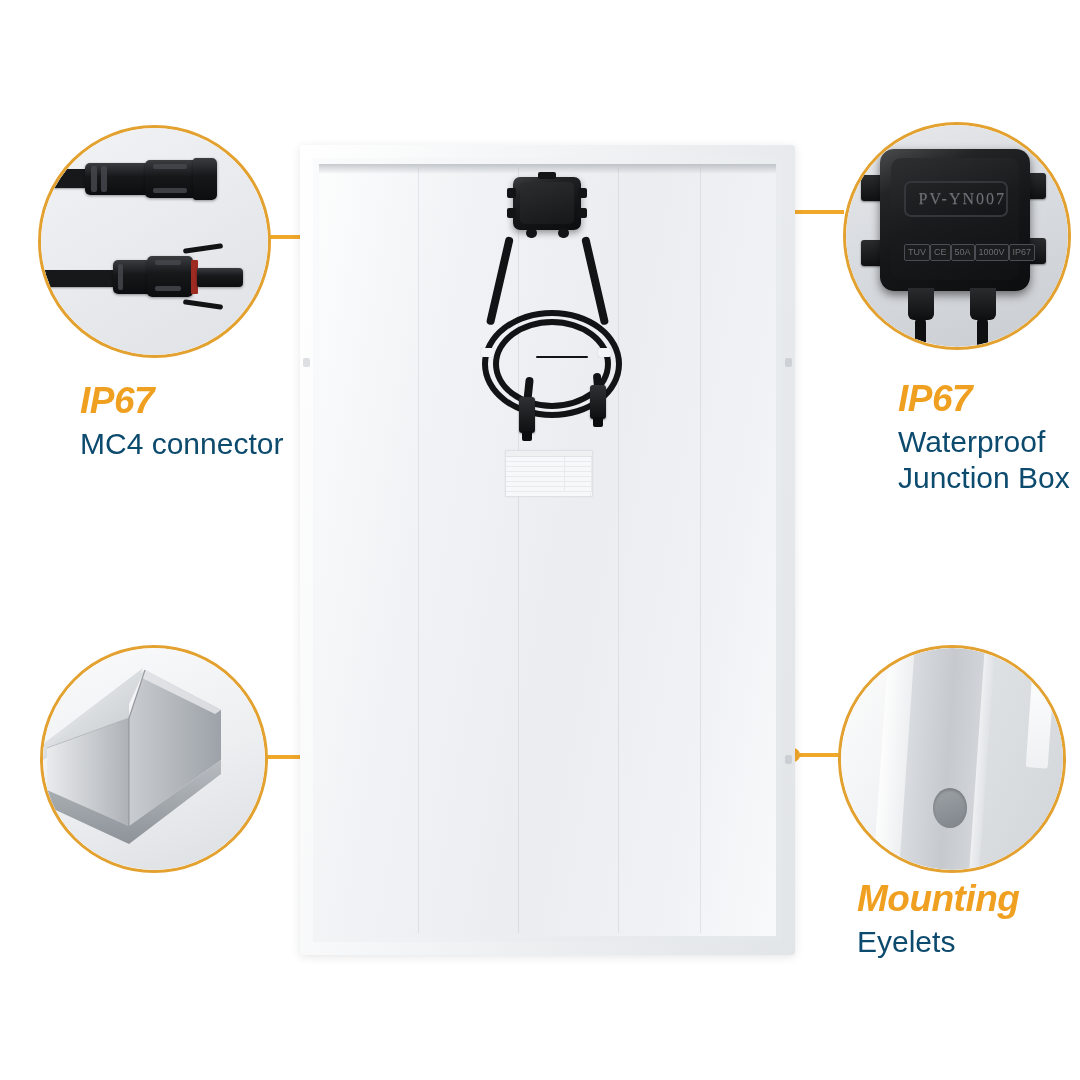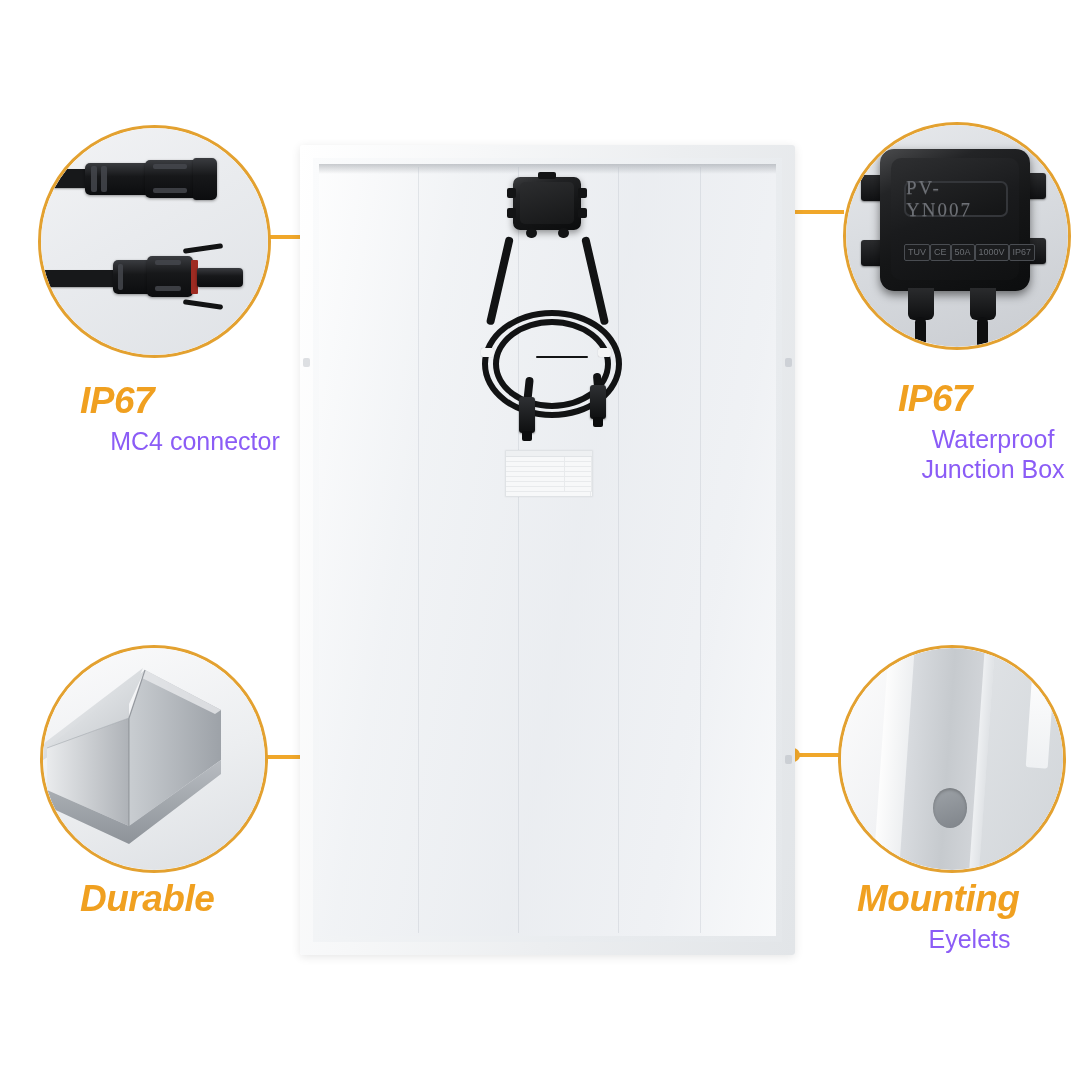--- a/index.html
+++ b/index.html
@@ -13,36 +13,36 @@
   .dot{position:absolute;width:14px;height:14px;border-radius:50%;background:#F0A72A;}
 
   
   .callout{position:absolute;}
   .circle{position:absolute;border-radius:50%;border:3px solid #E3A130;overflow:hidden;background:#ffffff;}
   .circle .inner{position:absolute;inset:0;border-radius:50%;overflow:hidden;}
 
   
   .cap{position:absolute;}
   .cap .big{font-size:37px;font-weight:bold;font-style:italic;color:#F0A020;line-height:1.05;letter-spacing:-0.5px;}
-  .cap .sub{font-size:25px;color:#8b5cf6;line-height:1.22;margin-top:5px;text-align:center;}
+  .cap .sub{font-size:30px;color:#0c4a6e;line-height:1.22;margin-top:5px;}
   .cap.right{text-align:left;}
 
   
   .mc4bg{position:absolute;inset:0;background:linear-gradient(150deg,#f2f3f5 0%,#e9ebee 45%,#dfe2e6 100%);}
   .wire{position:absolute;background:#17181a;border-radius:4px;box-shadow:0 1px 2px rgba(0,0,0,.35);}
   .barrel{position:absolute;background:linear-gradient(180deg,#3a3c40 0%,#17181a 42%,#0c0d0f 100%);border-radius:5px;box-shadow:0 1px 3px rgba(0,0,0,.4);}
   .ridge{position:absolute;background:#44474c;border-radius:2px;opacity:.85;}
   .redband{position:absolute;background:#9e2b22;border-radius:1px;}
 
   
   .jbbg{position:absolute;inset:0;background:linear-gradient(160deg,#e7e9ec 0%,#dadde1 40%,#c9ccd1 100%);}
   .jbody{position:absolute;background:linear-gradient(155deg,#4a4b4d 0%,#232426 22%,#151617 55%,#0c0d0e 100%);border-radius:14px;box-shadow:0 4px 10px rgba(0,0,0,.5);}
   .jlid{position:absolute;background:linear-gradient(160deg,#2e2f31 0%,#1a1b1d 45%,#101112 100%);border-radius:10px;}
   .jplate{position:absolute;border:2px solid #34363a;border-radius:7px;background:linear-gradient(160deg,#232426,#141516);
-          color:#6d7076;font-size:19px;letter-spacing:2px;font-family:"Liberation Serif",serif;
+          color:#6d7076;font-size:16px;letter-spacing:2px;font-family:"Liberation Serif",serif;
           display:flex;align-items:center;justify-content:flex-end;text-shadow:0 1px 0 rgba(255,255,255,.12);}
   .jclip{position:absolute;background:linear-gradient(180deg,#2b2c2e,#101113);border-radius:3px;box-shadow:0 1px 2px rgba(0,0,0,.45);}
   .jcert{position:absolute;display:flex;align-items:center;}
   .jcert span{display:block;border:1.5px solid #4a4d52;border-radius:2px;background:#1b1c1e;color:#6a6d72;
               font-size:9px;line-height:1;padding:3px 3px;font-family:"Liberation Sans",sans-serif;}
   .jgland{position:absolute;background:linear-gradient(180deg,#2a2b2d,#0e0f10);border-radius:0 0 6px 6px;}
 
   
   .albg{position:absolute;inset:0;background:linear-gradient(160deg,#fbfbfc 0%,#eceef0 55%,#dcdfe3 100%);}
 
@@ -287,21 +287,20 @@
           <polygon points="4,100 86,70 86,178 4,142" fill="url(#alLeft)"></polygon>
           <polygon points="4,142 86,178 178,112 178,126 86,196 4,158" fill="url(#alInner)"></polygon>
           <polygon points="102,22 178,62 172,66 99,30" fill="#e8eaec" opacity="0.8"></polygon>
           <line x1="102" y1="22" x2="86" y2="70" stroke="#7d8288" stroke-width="1.2" opacity="0.75"></line>
           <line x1="86" y1="70" x2="86" y2="178" stroke="#7d8288" stroke-width="1.2" opacity="0.6"></line>
           <line x1="4" y1="100" x2="86" y2="70" stroke="#9aa0a6" stroke-width="1" opacity="0.5"></line>
         </svg>
       </div>
     </div>
     <div class="cap" style="left:80px;top:880px;width:250px;">
-      <div class="big">Durable</div>
     </div>
   </div>
 
   <div class="callout">
     <div class="circle" style="left:838px;top:645px;width:222px;height:222px;">
       <div class="inner">
         <div class="eybg"></div>
 
         <div style="position:absolute;left:40px;top:-20px;width:28px;height:262px;background:linear-gradient(90deg,#fdfdfd,#eceef0);transform:rotate(4deg);"></div>
         <div style="position:absolute;left:66px;top:-20px;width:74px;height:262px;background:linear-gradient(90deg,#d8dbdf,#c6cace 55%,#d2d5d9);transform:rotate(4deg);"></div>

